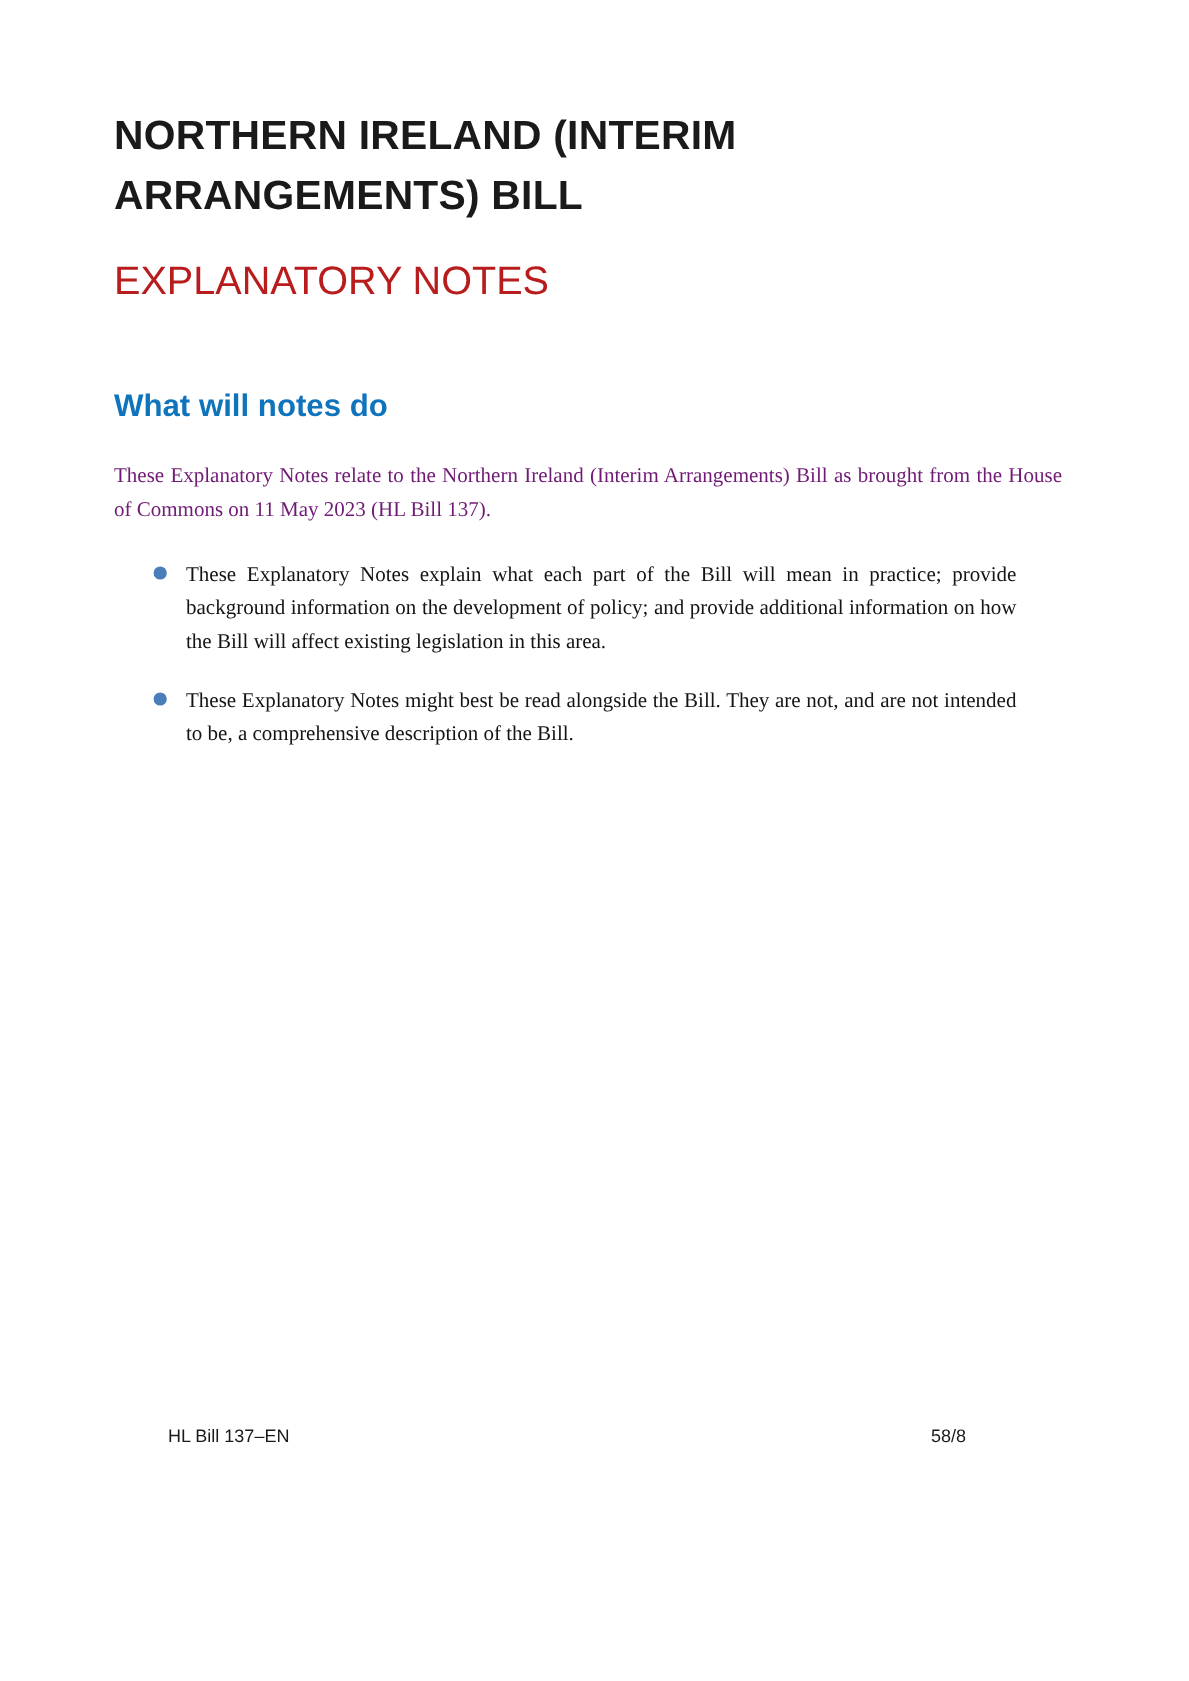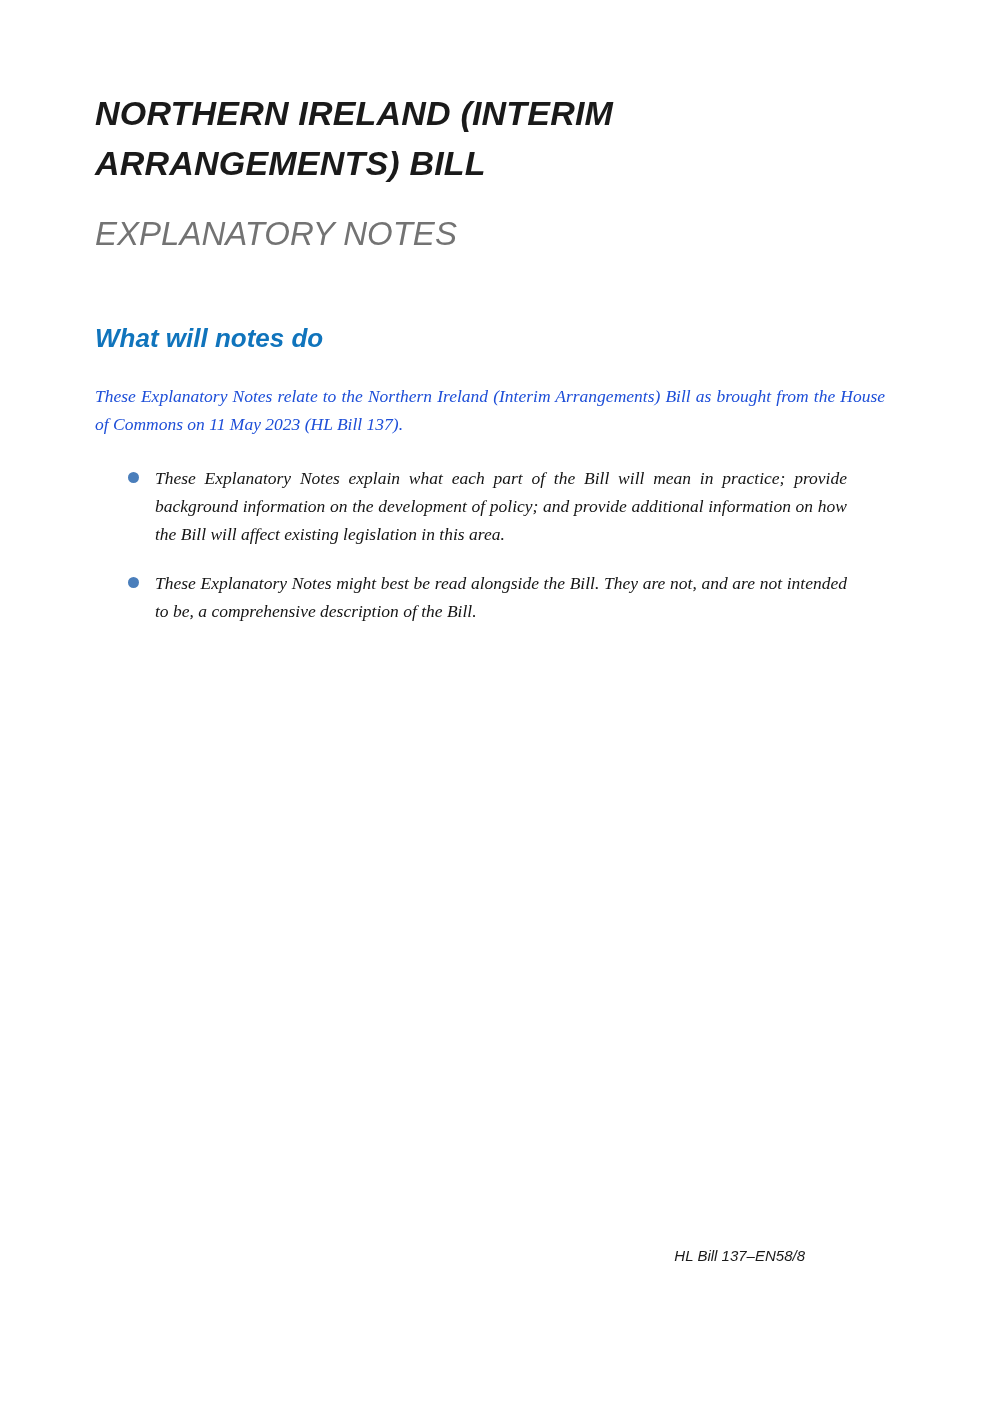--- a/index.html
+++ b/index.html
@@ -8,54 +8,53 @@
     background: #ffffff;
   }
   .page {
     position: relative;
     width: 991px;
     height: 1401px;
     background: #ffffff;
     box-sizing: border-box;
     padding: 88px 94px 0 95px;
     overflow: hidden;
-    font-style: italic;
   }
   .doc-title {
     margin: 0;
     max-width: 660px;
     font-family: "Liberation Sans", sans-serif;
     font-weight: 700;
     font-size: 34px;
     line-height: 50px;
     color: #1a1a1a;
     letter-spacing: 0.2px;
   }
   .doc-subtitle {
     margin-top: 26px;
     font-family: "Liberation Sans", sans-serif;
     font-weight: 400;
     font-size: 33px;
     line-height: 40px;
-    color: #737373;
+    color: #b91c1c;
   }
   .section-heading {
     margin: 68px 0 0 0;
     font-family: "Liberation Sans", sans-serif;
     font-weight: 700;
     font-size: 26px;
     line-height: 32px;
     color: #1074bc;
   }
   .intro {
     margin: 28px 12px 0 0;
     font-family: "Liberation Serif", serif;
     font-size: 17.5px;
     line-height: 28px;
-    color: #1d4ed8;
+    color: #701a75;
     text-align: justify;
   }
   .notes-list {
     list-style: none;
     margin: 26px 50px 0 33px;
     padding: 0;
   }
   .note-item {
     display: flex;
     margin-bottom: 21px;
@@ -75,23 +74,23 @@
     font-family: "Liberation Serif", serif;
     font-size: 17.5px;
     line-height: 28px;
     color: #141414;
     text-align: justify;
   }
   .footer {
     position: absolute;
     left: 140px;
     right: 186px;
-    top: 1246px;
+    top: 1188px;
     display: flex;
-    justify-content: flex-end;
+    justify-content: space-between;
     font-family: "Liberation Sans", sans-serif;
     font-size: 15px;
     line-height: 20px;
     color: #1a1a1a;
   }
 </style>
 </head>
 <body>
 
 <div class="page">

